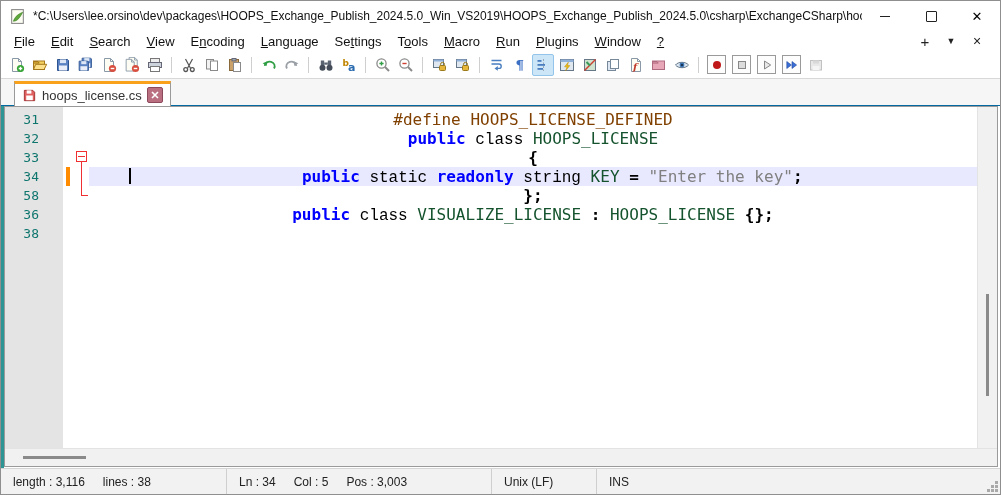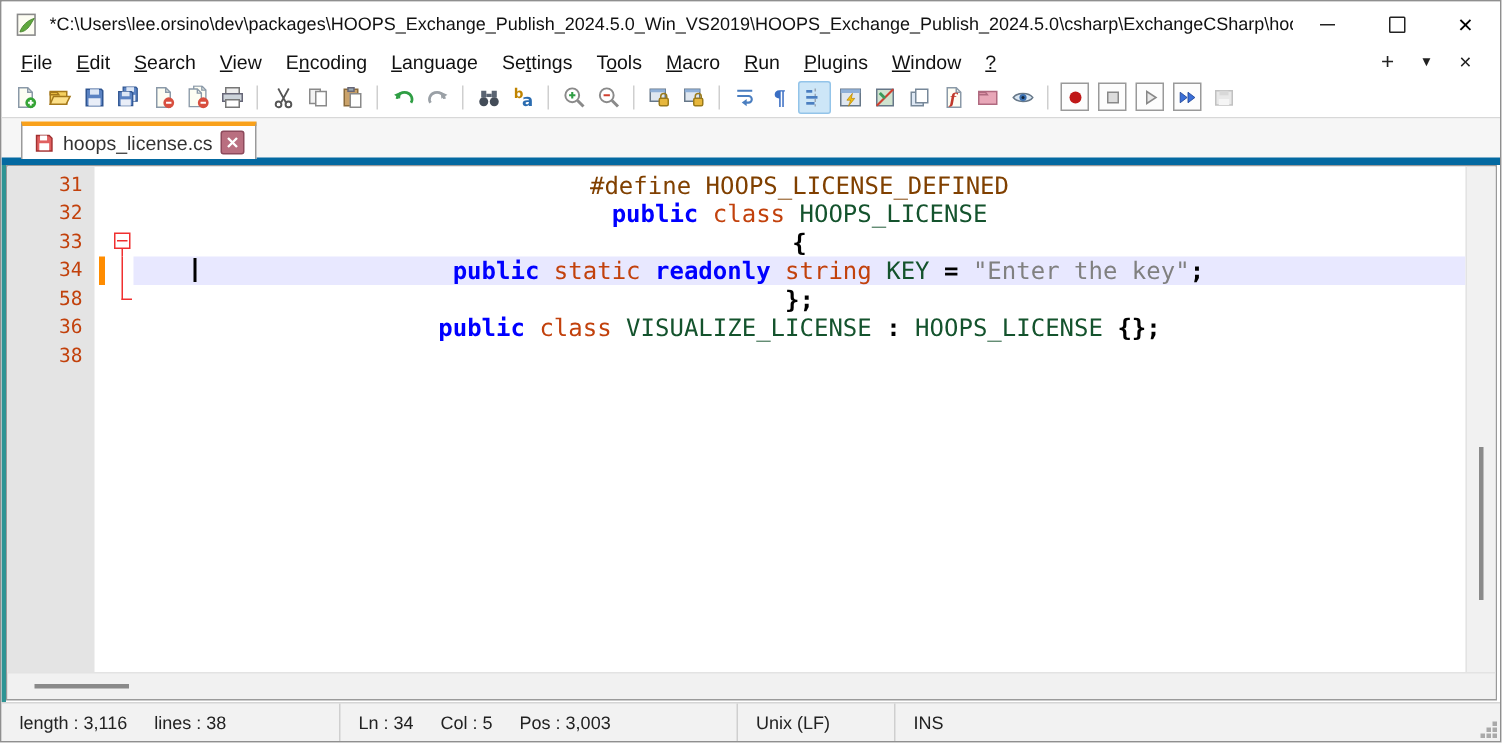--- a/index.html
+++ b/index.html
@@ -29,52 +29,52 @@
   
   .toolbar{height:27px;flex:0 0 27px;display:flex;align-items:center;padding-left:4px;background:#fff;border-bottom:1px solid #d8d8d8;}
   .tbi{width:23px;height:25px;display:inline-flex;align-items:center;justify-content:center;box-sizing:border-box;}
   .tbi svg{display:block;}
   .tbi.active{background:#cde6f7;border:1px solid #93c4e9;border-radius:2px;height:22px;width:22px;margin:0 1px;}
   .tbi.boxed{border:1px solid #9a9a9a;height:19px;width:19px;margin:0 3px;background:#fdfdfd;}
   .tbi.disabled{opacity:.6;filter:grayscale(1);}
   .tbsep{width:1px;height:16px;background:#cfcfcf;margin:0 5px;align-self:center;}
 
   
-  .tabbar{height:26px;flex:0 0 26px;background:#f6f6f6;border-bottom:5px solid #0369a1;display:flex;align-items:flex-end;padding-left:13px;}
+  .tabbar{height:26px;flex:0 0 26px;background:#f6f6f6;border-bottom:1px solid #0369a1;display:flex;align-items:flex-end;padding-left:13px;}
   .tab{height:25px;box-sizing:border-box;background:#fff;border:1px solid #9a9a9a;border-bottom:none;
        border-top:3px solid #f9a11b;display:flex;align-items:center;gap:5px;padding:0 7px;margin-bottom:-1px;
        font-size:13px;color:#333;position:relative;z-index:2;}
   .tabclose{width:14px;height:14px;background:#b96f80;border:1px solid #8d4a5c;border-radius:2px;
             display:flex;align-items:center;justify-content:center;}
 
   
   .main{flex:1;position:relative;background:#fff;min-height:0;}
   .tealedge{position:absolute;left:0;top:0;bottom:0;width:3px;background:#2e9494;}
   .edframe{position:absolute;left:3px;right:2px;top:0;bottom:1px;border:1px solid #9a9a9a;display:flex;flex-direction:column;background:#fff;}
   .edbody{flex:1;display:flex;min-height:0;position:relative;}
   .rows{flex:1;position:relative;overflow:hidden;background:#fff;padding-top:3px;box-sizing:border-box;}
   .gutterbg{position:absolute;left:0;top:0;bottom:0;width:58px;background:#e4e4e4;z-index:0;}
   .row{display:flex;height:19px;position:relative;z-index:1;}
-  .lnum{width:58px;flex:0 0 58px;text-align:right;padding-right:8px;box-sizing:border-box;color:#c2410c;
+  .lnum{width:58px;flex:0 0 58px;text-align:right;padding-right:24px;box-sizing:border-box;color:#0f766e;
         font-family:"DejaVu Sans Mono",monospace;font-size:13px;line-height:19px;}
   .chgcell{width:12px;flex:0 0 12px;position:relative;}
   .chgbar{position:absolute;left:3px;top:0;bottom:0;width:4px;background:#ff8c00;}
   .foldcell{width:14px;flex:0 0 14px;position:relative;}
   .fbox{position:absolute;left:1px;top:3px;width:11px;height:11px;border:1px solid #f03030;background:#fff;box-sizing:border-box;}
   .fbox::after{content:"";position:absolute;left:1px;right:1px;top:4px;height:1px;background:#f03030;}
   .fdown{position:absolute;left:6px;top:14px;bottom:0;width:1px;background:#f03030;}
   .fline{position:absolute;left:6px;top:0;bottom:0;width:1px;background:#f03030;}
   .fline.half{bottom:auto;height:10px;}
   .fstub{position:absolute;left:6px;top:9px;width:7px;height:1px;background:#f03030;}
   .textcell{flex:1;font-family:"DejaVu Sans Mono",monospace;font-size:16px;line-height:19px;white-space:pre;position:relative;color:#000;text-align:center;}
   .textcell.cur{background:#e8e8ff;}
   .caret{position:absolute;top:1px;bottom:2px;width:2px;background:#000;}
   .seg-pp{color:#804000;}
   .seg-k{color:#0000ff;font-weight:bold;}
-  .seg-t{color:#c2410c;}
+  .seg-t{color:#000000;font-family:Liberation Mono, monospace;}
   .seg-n{color:#14532d;}
   .seg-o{color:#000;font-weight:bold;}
   .seg-s{color:#808080;}
 
   .vscroll{width:19px;flex:0 0 19px;background:#f1f1f1;border-left:1px solid #e3e3e3;position:relative;}
   .vthumb{position:absolute;left:8px;width:3px;top:187px;height:102px;background:#8a8a8a;}
   .hscroll{height:17px;flex:0 0 17px;background:#f1f1f1;border-top:1px solid #e3e3e3;position:relative;}
   .hthumb{position:absolute;left:18px;width:63px;top:7px;height:3px;background:#8a8a8a;}
 
   

